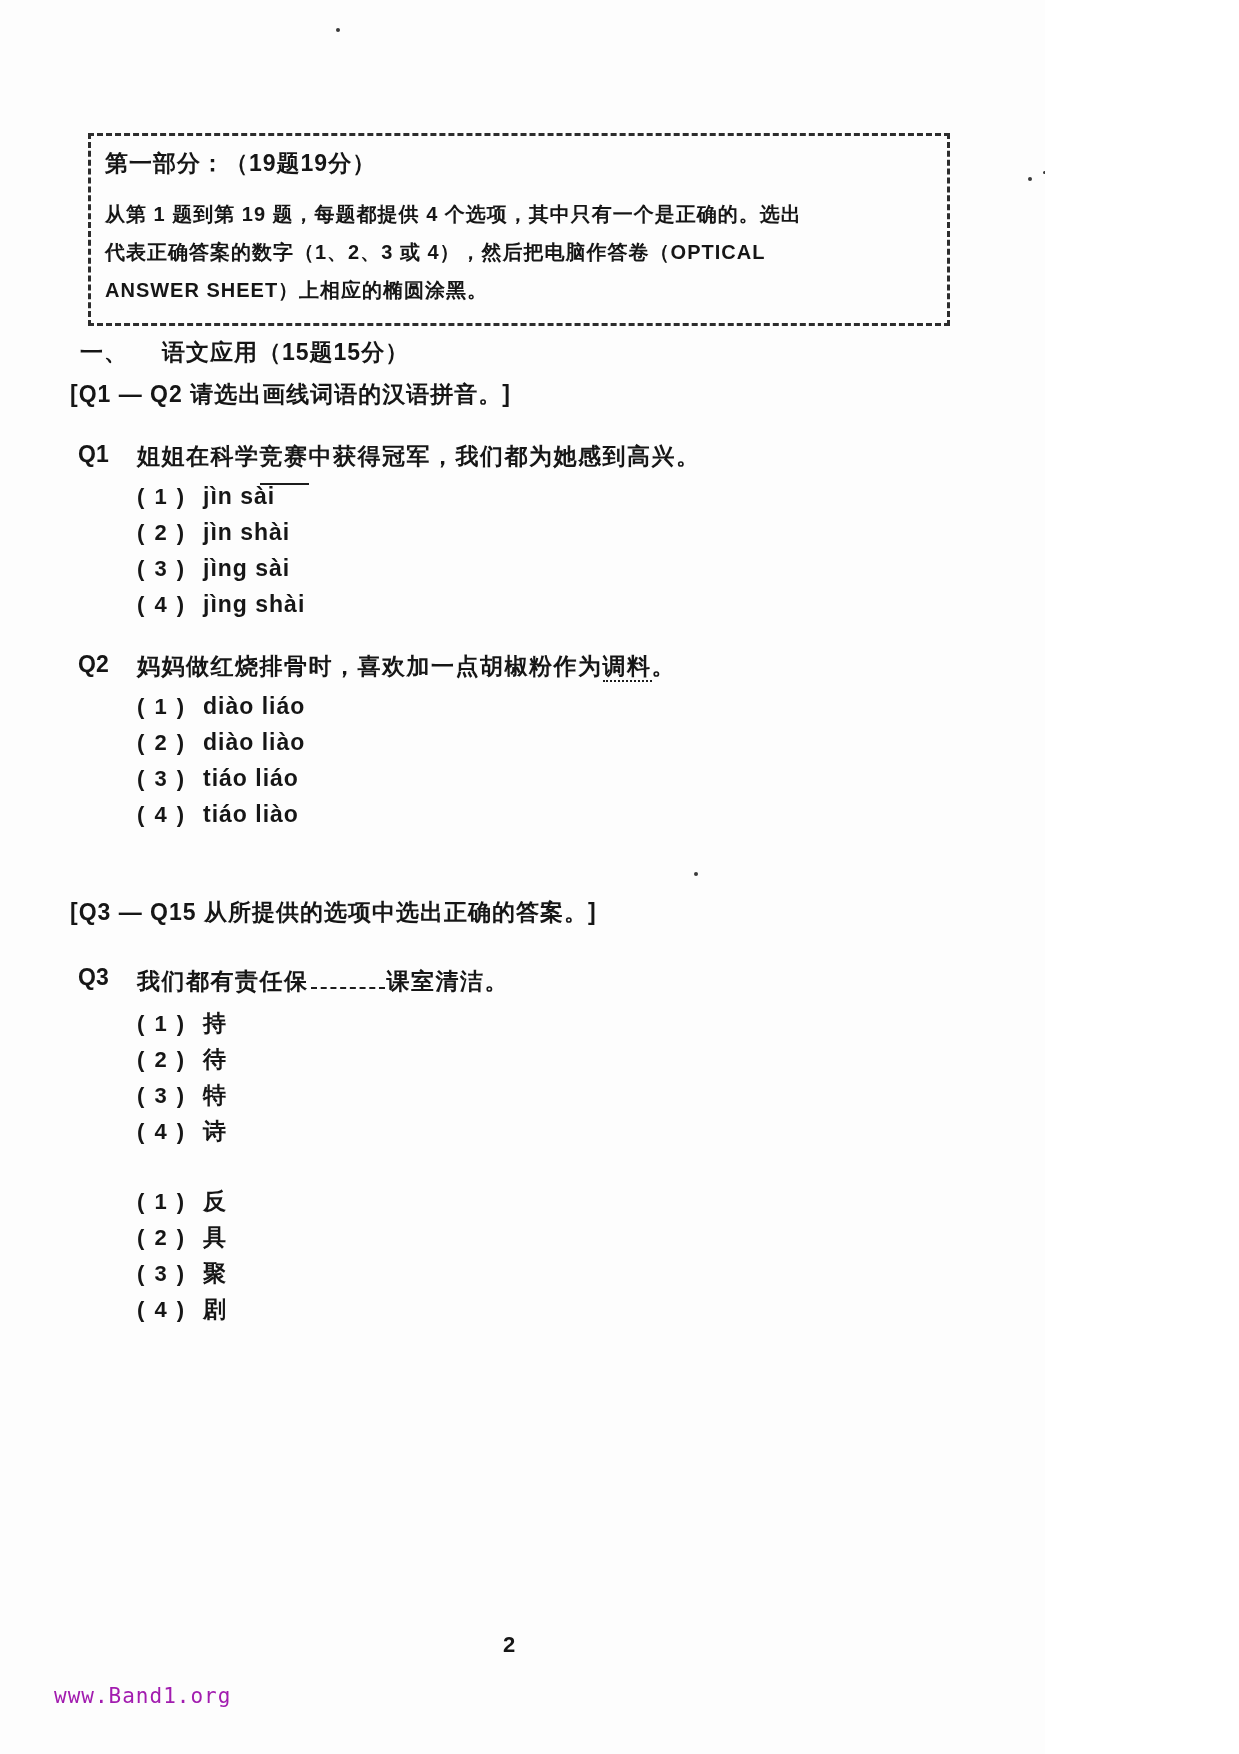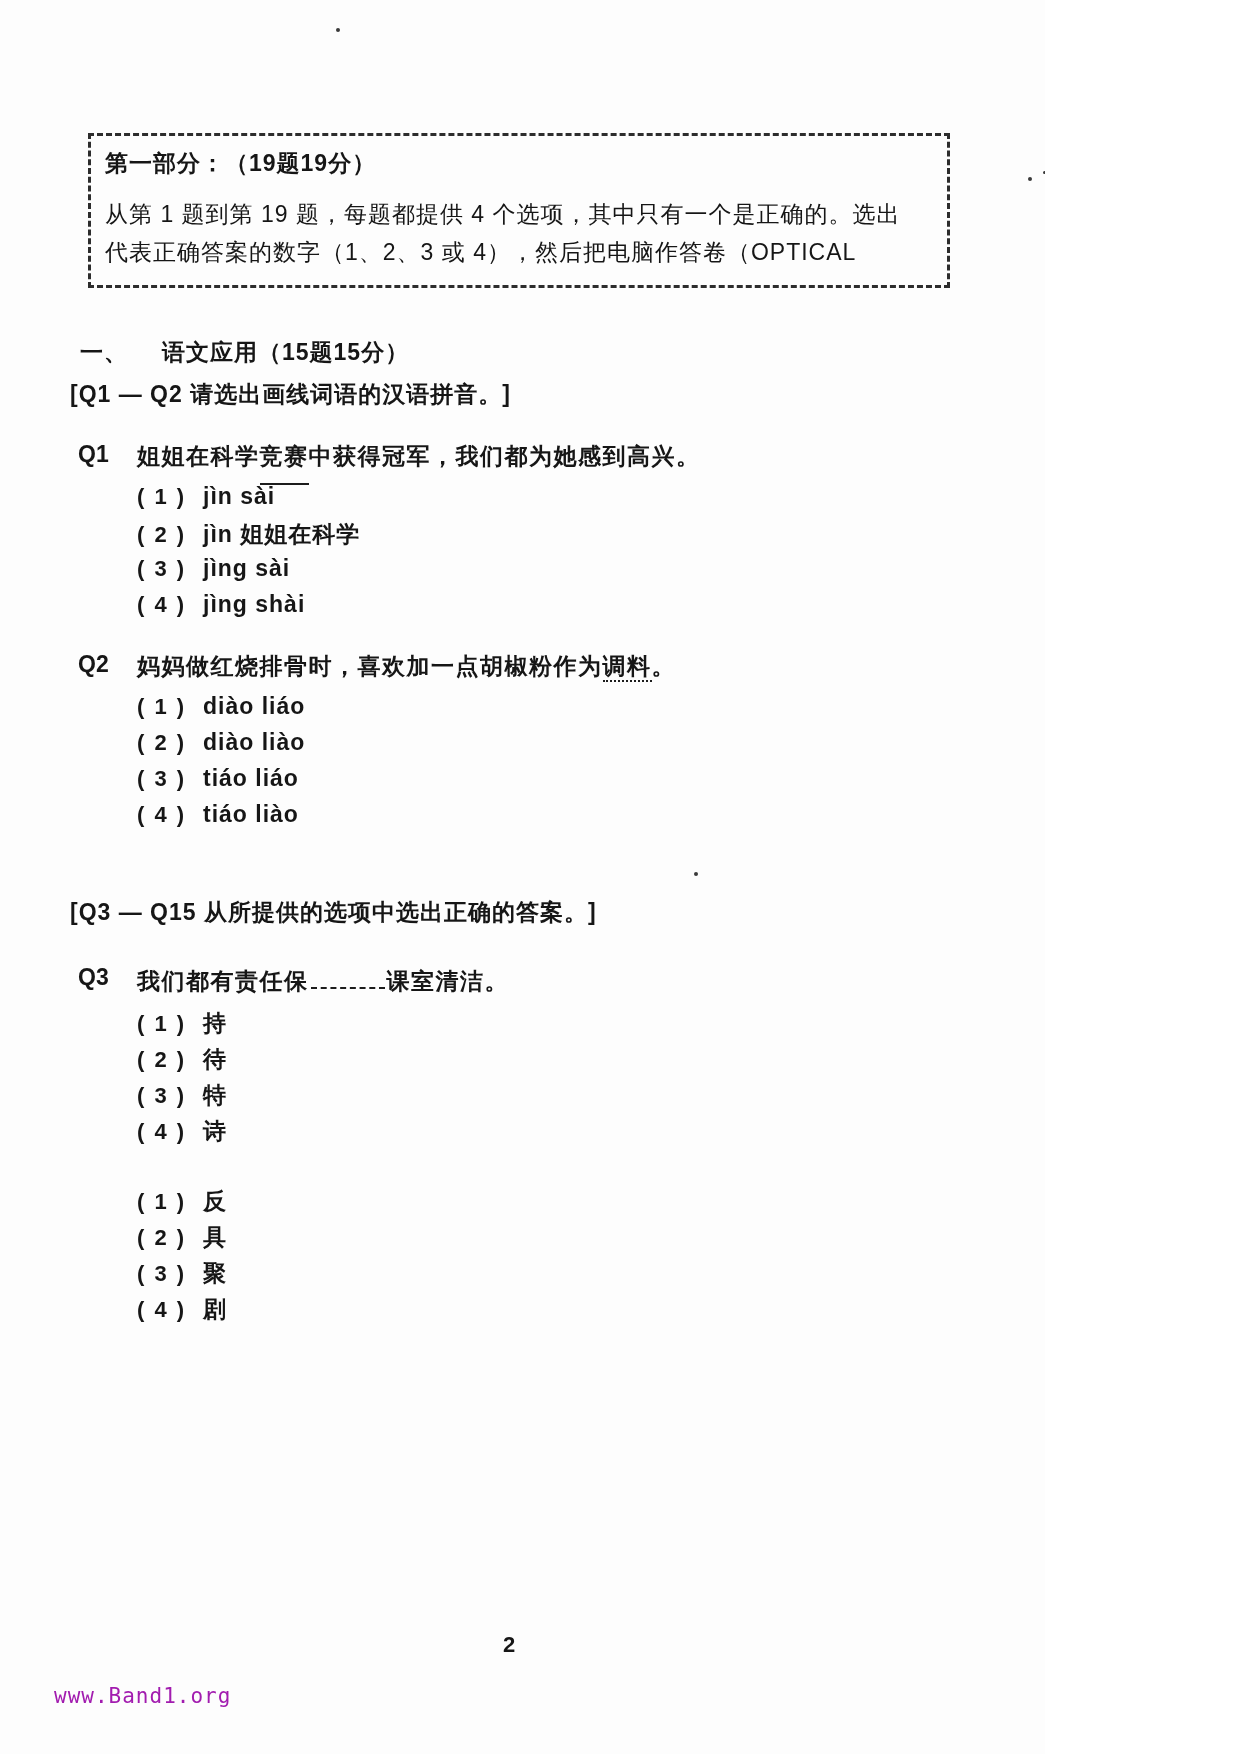--- a/index.html
+++ b/index.html
@@ -15,21 +15,21 @@
   .header-box{
     position:absolute;left:88px;top:133px;width:862px;
     border:3px dashed #2d2d2d;
     padding:10px 14px 14px 14px;
     box-sizing:border-box;
   }
   .hb-title{
     font-size:23px;font-weight:700;letter-spacing:1px;margin:2px 0 16px 0;
   }
   .hb-line{
-    font-size:23px;font-weight:400;line-height:38px;letter-spacing:1px;
+    font-size:20px;font-weight:700;line-height:38px;letter-spacing:1px;
   }
   
   .section-heading{
     position:absolute;left:80px;top:337px;
     font-size:23px;font-weight:700;letter-spacing:1px;
   }
   .section-num{margin-right:34px;}
   .instr{
     position:absolute;left:70px;top:379px;
     font-size:23px;font-weight:700;letter-spacing:1px;
@@ -82,41 +82,42 @@
 </style>
 </head>
 <body>
 
 <div class="page">
 
   <div class="header-box">
     <div class="hb-title">第一部分：（19题19分）</div>
     <div class="hb-line">从第 1 题到第 19 题，每题都提供 4 个选项，其中只有一个是正确的。选出</div>
     <div class="hb-line">代表正确答案的数字（1、2、3 或 4），然后把电脑作答卷（OPTICAL</div>
+    <div class="hb-line">ANSWER SHEET）上相应的椭圆涂黑。</div>
   </div>
 
   <div class="section-heading">
     <span class="section-num">一、</span><span>语文应用（15题15分）</span>
   </div>
 
   <div class="instr">[Q1 — Q2 请选出画线词语的汉语拼音。]</div>
 
   <div class="q" style="top:441px">
     <div class="q-row">
       <div class="q-id">Q1</div>
       <div class="q-text"><span>姐姐在科学</span><span class="ul-solid">竞赛</span><span>中获得冠军，我们都为她感到高兴。</span></div>
     </div>
     <div class="opts">
       <div class="opt">
           <span class="opt-num">( 1 )</span>
           <span class="opt-text">jìn sài</span>
         </div>
       <div class="opt">
           <span class="opt-num">( 2 )</span>
-          <span class="opt-text">jìn 姐姐在科学</span>
+          <span class="opt-text">jìn shài</span>
         </div>
       <div class="opt">
           <span class="opt-num">( 3 )</span>
           <span class="opt-text">jìng sài</span>
         </div>
       <div class="opt">
           <span class="opt-num">( 4 )</span>
           <span class="opt-text">jìng shài</span>
         </div>
     </div>

